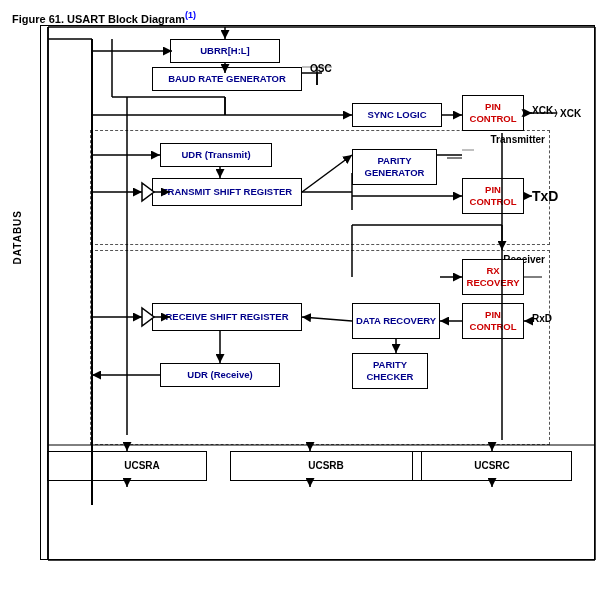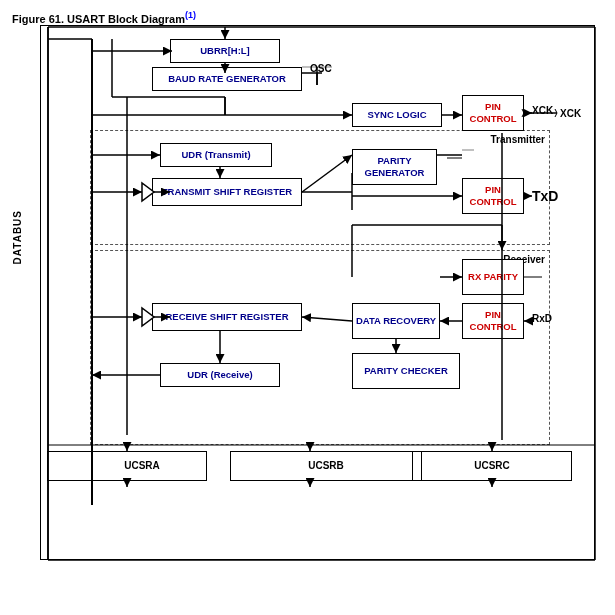--- a/index.html
+++ b/index.html
@@ -159,31 +159,31 @@
 
   <div class="box blue-text" style="left:340px; top:124px; width:85px; height:36px;">PARITY GENERATOR</div>
 
   <div class="box blue-text" style="left:140px; top:153px; width:150px; height:28px;">TRANSMIT SHIFT REGISTER</div>
 
   <div class="box red-text" style="left:450px; top:153px; width:62px; height:36px;">PIN CONTROL</div>
 
   <div style="position:absolute; left:520px; top:163px; font-size:14px; font-weight:bold;">TxD</div>
 
 
-  <div class="box red-text" style="left:450px; top:234px; width:62px; height:36px;">RX PARITY</div>
+  <div class="box red-text" style="left:450px; top:234px; width:62px; height:36px;">RX RECOVERY</div>
 
   <div class="box blue-text" style="left:140px; top:278px; width:150px; height:28px;">RECEIVE SHIFT REGISTER</div>
 
   <div class="box blue-text" style="left:340px; top:278px; width:88px; height:36px;">DATA RECOVERY</div>
 
   <div class="box red-text" style="left:450px; top:278px; width:62px; height:36px;">PIN CONTROL</div>
 
   <div style="position:absolute; left:520px; top:288px; font-size:10px; font-weight:bold;">RxD</div>
 
-  <div class="box blue-text" style="left:340px; top:328px; width:108px; height:36px;">PARITY CHECKER</div>
+  <div class="box blue-text" style="left:340px; top:328px; width:76px; height:36px;">PARITY CHECKER</div>
 
   <div class="box blue-text" style="left:148px; top:338px; width:120px; height:24px;">UDR (Receive)</div>
 
   <div style="position:absolute; left:35px; top:426px; width:160px; height:30px; border:1.5px solid #000; display:flex; align-items:center; justify-content:center; font-weight:bold; font-size:10px;padding-left:30px;">UCSRA</div>
   <div style="position:absolute; left:218px; top:426px; width:192px; height:30px; border:1.5px solid #000; display:flex; align-items:center; justify-content:center; font-weight:bold; font-size:10px;">UCSRB</div>
   <div style="position:absolute; left:400px; top:426px; width:160px; height:30px; border:1.5px solid #000; display:flex; align-items:center; justify-content:center; font-weight:bold; font-size:10px;">UCSRC</div>
 
   <svg class="svg-overlay">
     <defs>
       <marker id="arrowhead" markerWidth="6" markerHeight="6" refX="6" refY="3" orient="auto">

